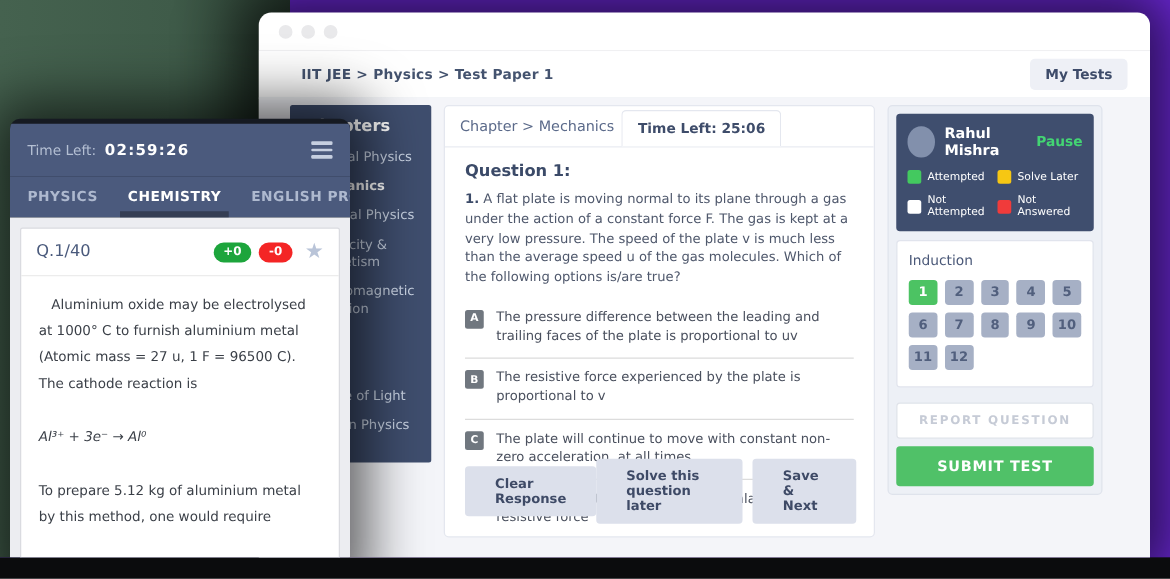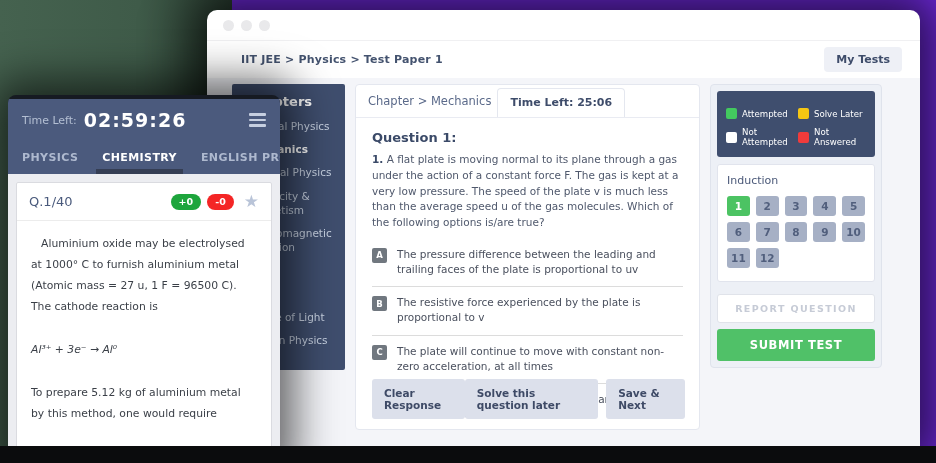--- a/index.html
+++ b/index.html
@@ -35,21 +35,21 @@
   .qtitle{font-size:13px;font-weight:bold;color:#3b4a68;margin-bottom:7px;}
   .qtext{font-size:10.5px;line-height:1.5;color:#4f586c;}
   .qtext b{color:#3b4a68;}
   .opts{margin-top:10px;}
   .opt{display:flex;gap:10px;padding:6px 0 2px;cursor:pointer;}
   .letter{flex:0 0 auto;width:15px;height:15px;background:#70777f;border-radius:2px;color:#fff;
     font-size:8.5px;font-weight:bold;display:flex;align-items:center;justify-content:center;margin-top:1px;}
   .opt-text{font-size:10.5px;line-height:1.45;color:#4a505e;}
   .opt-div{border-bottom:1px solid #dcdcdc;margin:7px 0 2px;}
   .qfoot{position:absolute;left:16px;right:14px;bottom:10px;display:flex;align-items:center;}
-  .gbtn{background:#dce0eb;color:#3e4a66;font-size:10.5px;font-weight:bold;border-radius:3px;padding:8px 12px;cursor:pointer;}
+  .gbtn{background:#dce0eb;color:#3e4a66;font-size:10.5px;font-weight:bold;border-radius:3px;padding:8px 24px;cursor:pointer;}
   .gbtn.later{margin-left:auto;}
   .gbtn.save{margin-left:8px;}
   
   .rpanel{position:absolute;left:503px;top:6px;width:172px;background:#edf0f6;border:1px solid #dfe3ec;
     border-radius:4px;padding:6px;box-sizing:border-box;}
   .ucard{background:#3f4e6e;border-radius:3px;padding:8px 9px 10px;}
   .urow{display:flex;align-items:center;}
   .avatar{width:25px;height:25px;border-radius:50%;background:#8290ac;margin-right:8px;}
   .uname{color:#fff;font-size:11.5px;font-weight:bold;}
   .pause{margin-left:auto;color:#43d473;font-size:11px;font-weight:bold;cursor:pointer;}
@@ -65,21 +65,21 @@
   .tile.active{background:#4cc363;color:#fff;}
   .report{margin-top:12px;background:#fff;border:1px solid #e0e3ea;border-radius:3px;text-align:center;
     padding:8px 0;font-size:9.5px;font-weight:bold;letter-spacing:1.4px;color:#c6cbd6;cursor:pointer;}
   .submit{margin-top:6px;background:#50c168;border-radius:3px;text-align:center;padding:9px 0;
     font-size:11.5px;font-weight:bold;letter-spacing:.6px;color:#fff;cursor:pointer;}
   
   .phone{position:absolute;left:8px;top:95px;width:272px;height:368px;background:#161a22;
     border-radius:8px 8px 0 0;box-shadow:0 0 44px 14px rgba(0,0,0,.62);z-index:3;padding-top:4px;overflow:hidden;}
   .pheader{background:#4b5a7d;height:42px;display:flex;align-items:center;padding:0 14px;justify-content:flex-end;}
   .tl-label{font-size:11px;color:#b4bfd3;margin-right:7px;}
-  .tl-value{font-size:19px;font-weight:bold;color:#fff;letter-spacing:1px;}
+  .tl-value{font-size:12px;font-weight:bold;color:#fff;letter-spacing:1px;}
   .burger{margin-left:auto;cursor:pointer;}
   .burger div{width:17px;height:2.5px;background:#c6cfe0;margin:3px 0;border-radius:1px;}
   .ptabs{background:#4b5a7d;height:33px;display:flex;align-items:center;padding:0 0 0 14px;gap:24px;white-space:nowrap;overflow:hidden;}
   .ptab{font-size:11px;font-weight:bold;letter-spacing:.4px;color:#aeb9cf;position:relative;height:100%;display:flex;align-items:center;cursor:pointer;}
   .ptab.active{color:#fff;}
   .ptab.active::after{content:"";position:absolute;left:-6px;right:-6px;bottom:0;height:5px;background:#353e54;}
   .pscreen{background:#ecedf1;padding:8px;height:100%;box-sizing:border-box;}
   .pcard{background:#fff;border:1px solid #dadbe0;border-radius:2px;min-height:300px;}
   .pqrow{display:flex;align-items:center;padding:10px 12px;gap:6px;}
   .pqnum{font-size:13px;color:#4a5a7c;}
@@ -163,20 +163,25 @@
         </div>
         <div class="qfoot">
           <span class="gbtn">Clear Response</span>
           <span class="gbtn later">Solve this question later</span>
           <span class="gbtn save">Save &amp; Next</span>
         </div>
       </div>
 
       <div class="rpanel">
         <div class="ucard">
+          <div class="urow">
+            <div class="avatar"></div>
+            <div class="uname">Rahul Mishra</div>
+            <div class="pause">Pause</div>
+          </div>
           <div class="legend">
             <div class="litem">
               <span class="lsq" style="background-color: rgb(67, 201, 95);"></span>
               <span class="llabel">Attempted</span>
             </div>
             <div class="litem">
               <span class="lsq" style="background-color: rgb(246, 199, 19);"></span>
               <span class="llabel">Solve Later</span>
             </div>
             <div class="litem">

